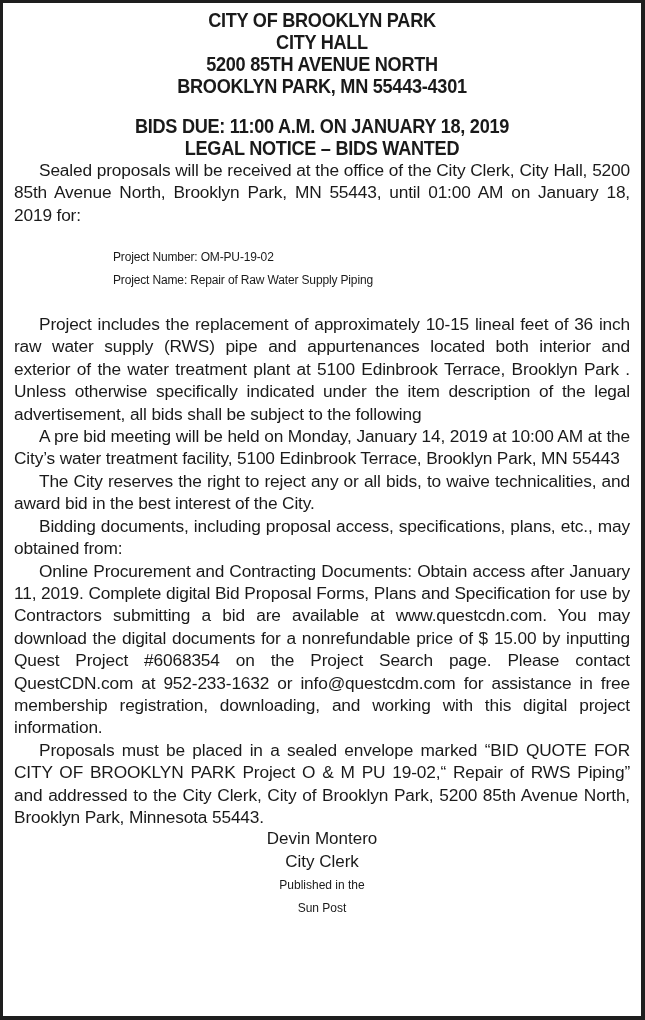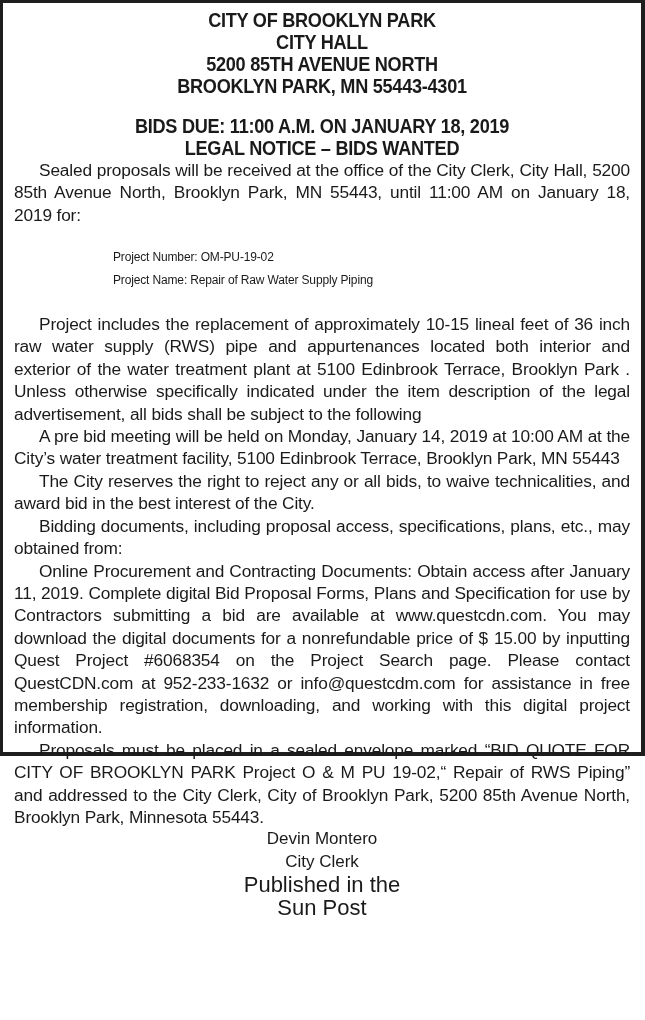--- a/index.html
+++ b/index.html
@@ -8,21 +8,21 @@
       background: #ffffff;
     }
     body {
       width: 645px;
       height: 1020px;
       overflow: hidden;
     }
     .notice {
       box-sizing: border-box;
       width: 645px;
-      height: 756px;
+      height: 1020px;
       border: 3px solid #1e1e1e;
       border-right-width: 4px;
       border-bottom-width: 4px;
       padding: 6px 11px 0 11px;
       font-family: "Liberation Sans", sans-serif;
       color: #1a1a1a;
       background: #ffffff;
     }
     .header {
       text-align: center;
@@ -62,21 +62,21 @@
     }
     .project-block .line { display: block; }
     .signature {
       font-size: 17px;
       line-height: 22.4px;
       text-align: center;
     }
     .signature .line { display: block; }
     .publication {
       text-align: center;
-      font-size: 22px;
+      font-size: 12px;
       line-height: 22.4px;
       margin-top: 1px;
     }
     .publication .line { display: block; }
   </style>
 </head>
 <body>
 
 <div class="notice">
 
@@ -86,21 +86,21 @@
     <span class="line">5200 85TH AVENUE NORTH</span>
     <span class="line">BROOKLYN PARK, MN 55443-4301</span>
   </div>
 
   <div class="bids-block">
     <span class="line">BIDS DUE:  11:00 A.M. ON JANUARY 18, 2019</span>
     <span class="line">LEGAL NOTICE – BIDS WANTED</span>
   </div>
 
   <div class="body-text">
-    <p class="para">Sealed proposals will be received at the office of the City Clerk, City Hall, 5200 85th Avenue North, Brooklyn Park, MN  55443, until 11:00 AM on January 18, 2019 for:</p>
+    <p class="para">Sealed proposals will be received at the office of the City Clerk, City Hall, 5200 85th Avenue North, Brooklyn Park, MN  55443, until 01:00 AM on January 18, 2019 for:</p>
 
     <div class="project-block">
       <span class="line">Project Number:  OM-PU-19-02</span>
       <span class="line">Project Name: Repair of Raw Water Supply Piping</span>
     </div>
 
     <p class="para">Project includes the replacement of approximately 10-15 lineal feet of 36 inch raw water supply (RWS) pipe and appurtenances located both interior and exterior of the water treatment plant at 5100 Edinbrook Terrace, Brooklyn Park . Unless otherwise specifically indicated under the item description of the legal advertisement, all bids shall be subject to the following</p>
     <p class="para">A pre bid meeting will be held on Monday, January 14,  2019 at 10:00 AM at the City’s water treatment facility, 5100 Edinbrook Terrace, Brook­lyn Park, MN 55443</p>
     <p class="para">The City reserves the right to reject any or all bids, to waive technical­ities, and award bid in the best interest of the City.</p>
     <p class="para">Bidding documents, including proposal access, specifications, plans, etc., may obtained from:</p>

